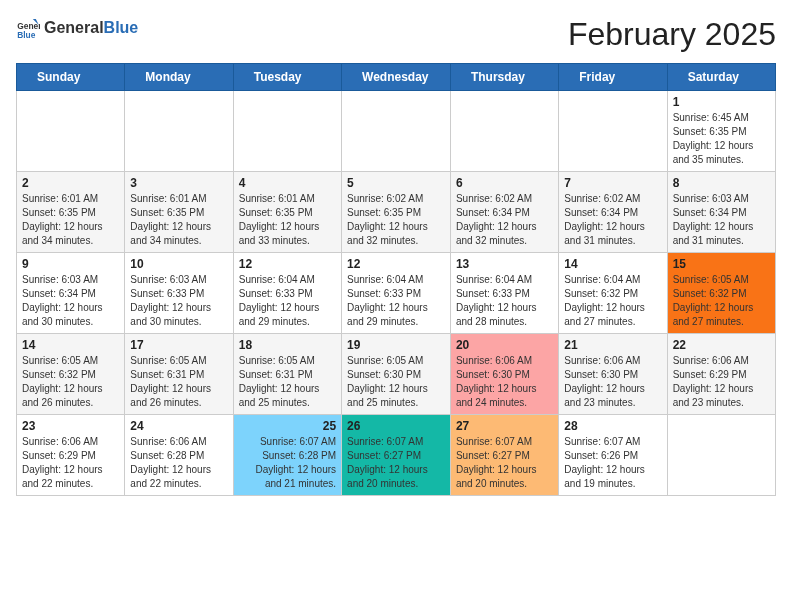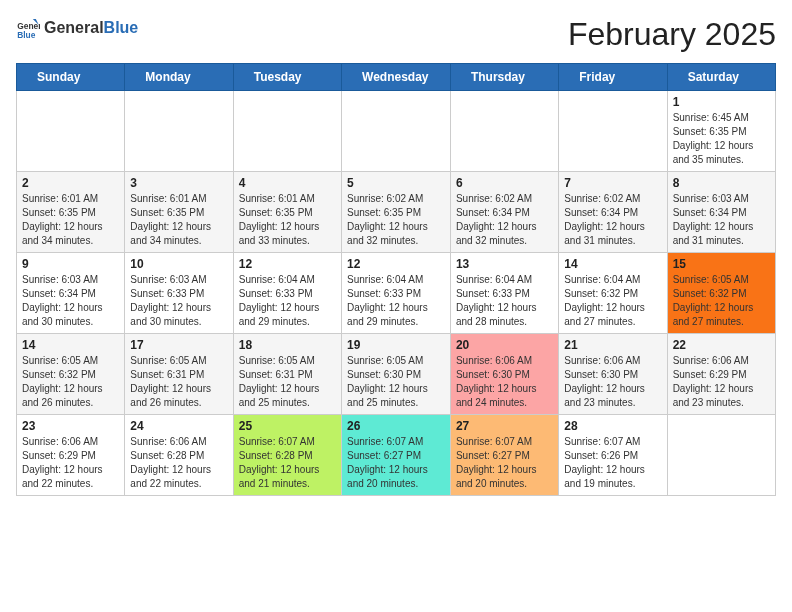--- a/index.html
+++ b/index.html
@@ -302,28 +302,28 @@
 Daylight: 12 hours
 and 22 minutes.</div>
         </td>
         <td style="background: rgb(255, 255, 255);">
           <span class="day-number">24</span>
           <div class="day-info" style="white-space: pre-line;">Sunrise: 6:06 AM
 Sunset: 6:28 PM
 Daylight: 12 hours
 and 22 minutes.</div>
         </td>
-        <td style="background: #bef264;">
+        <td style="background: #7dd3fc; text-align: right;">
           <span class="day-number">25</span>
           <div class="day-info" style="white-space: pre-line;">Sunrise: 6:07 AM
 Sunset: 6:28 PM
 Daylight: 12 hours
 and 21 minutes.</div>
         </td>
-        <td style="background: #5eead4;">
+        <td style="background: #14b8a6;">
           <span class="day-number">26</span>
           <div class="day-info" style="white-space: pre-line;">Sunrise: 6:07 AM
 Sunset: 6:27 PM
 Daylight: 12 hours
 and 20 minutes.</div>
         </td>
         <td style="background: #fdba74;">
           <span class="day-number">27</span>
           <div class="day-info" style="white-space: pre-line;">Sunrise: 6:07 AM
 Sunset: 6:27 PM

